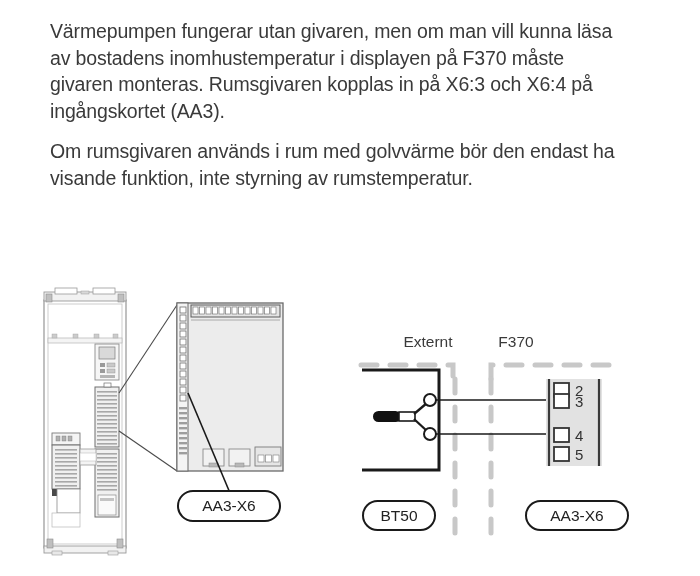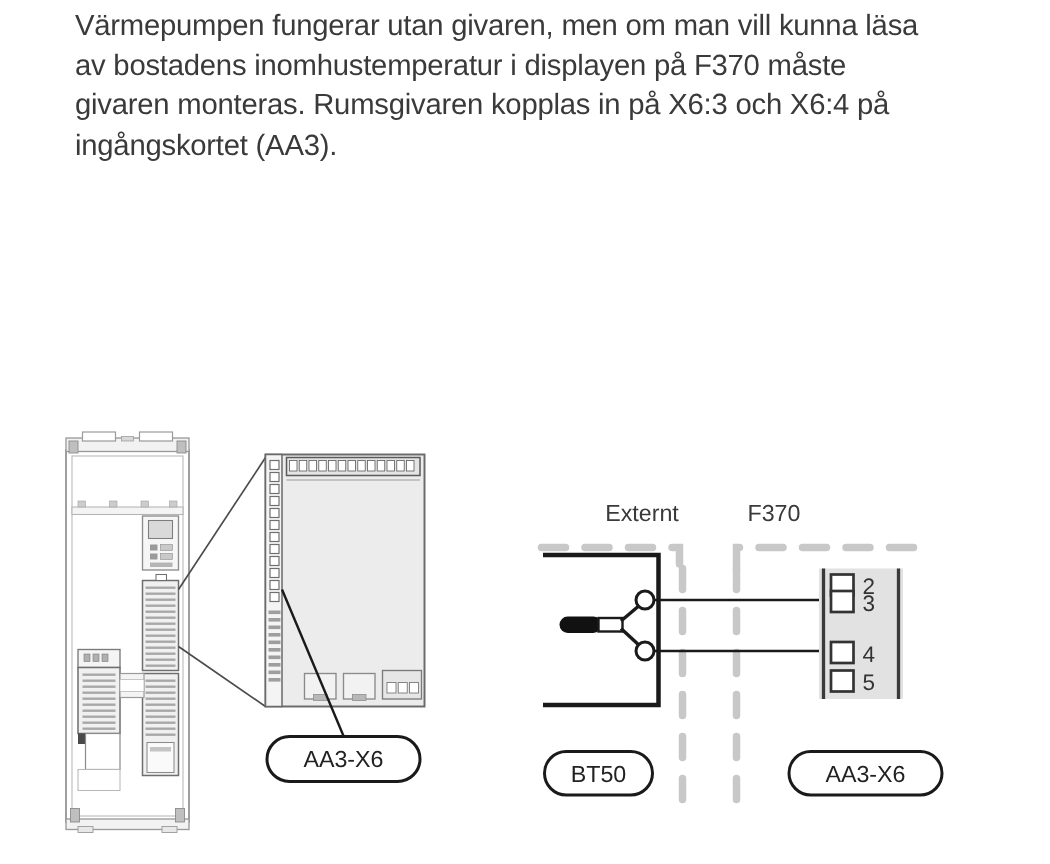--- a/index.html
+++ b/index.html
@@ -21,21 +21,21 @@
     position: absolute;
     left: 50px;
     top: 4px;
     width: 580px;
   }
   .para {
     font-size: 19.5px;
     line-height: 26.5px;
     letter-spacing: -0.15px;
     color: #3a3a3a;
-    margin: 0 0 13px 0;
+    margin: 14px 0 13px 0;
     white-space: pre-line;
   }
 
   
   #figure {
     position: absolute;
     left: 0;
     top: 283px;
     width: 700px;
     height: 293px;
@@ -56,20 +56,21 @@
     font-family: "Liberation Sans", sans-serif;
     font-size: 15px;
     fill: #333333;
   }
 </style>
 </head>
 <body>
 
 <div id="text-block">
   <p class="para">Värmepumpen fungerar utan givaren, men om man vill kunna läsa av bostadens inomhustemperatur i displayen på F370 måste givaren monteras. Rumsgivaren kopplas in på X6:3 och X6:4 på ingångskortet (AA3).</p>
+  <p class="para">Om rumsgivaren används i rum med golvvärme bör den endast ha visande funktion, inte styrning av rumstemperatur.</p>
 </div>
 
 <div id="figure">
 <svg width="700" height="293" viewBox="0 0 700 293" xmlns="http://www.w3.org/2000/svg">
 
   <g>
 
     <rect x="44" y="17" width="82" height="248" fill="#ffffff" stroke="#8c8c8c" stroke-width="1.1"></rect>
     <rect x="48" y="21" width="74" height="240" fill="#ffffff" stroke="#c0c0c0" stroke-width="0.8"></rect>
 

